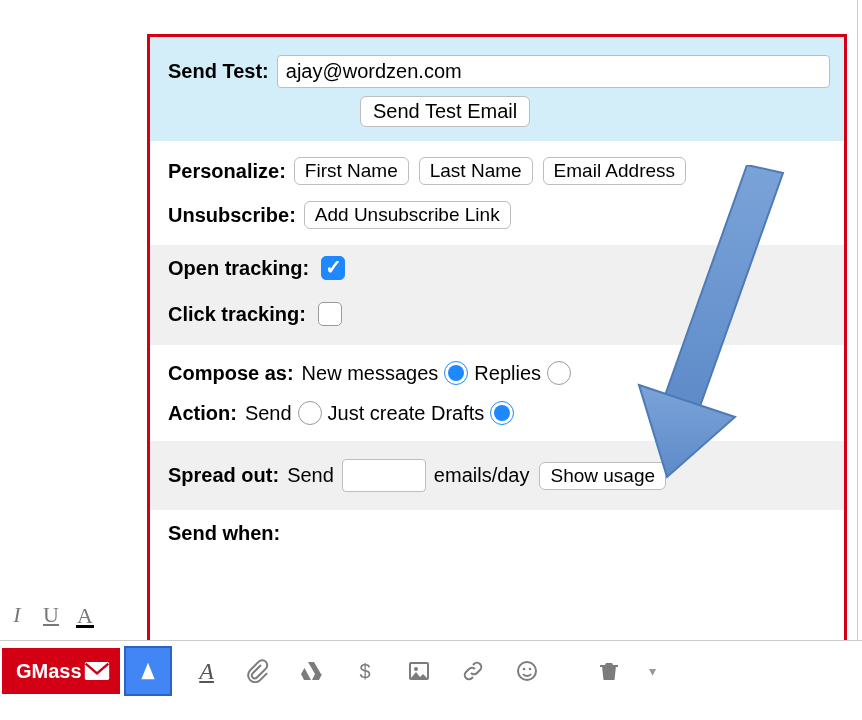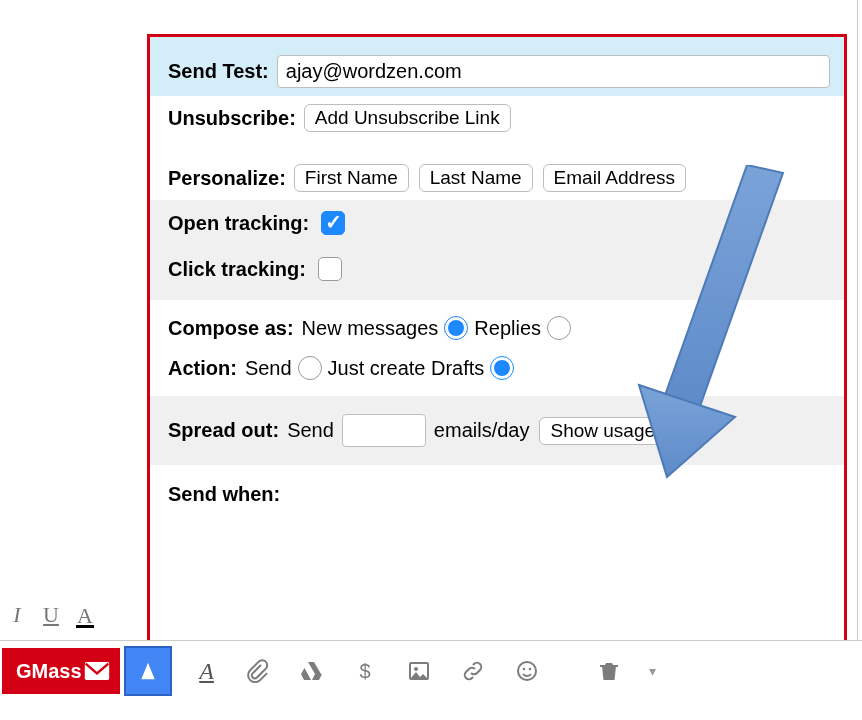--- a/index.html
+++ b/index.html
@@ -55,33 +55,36 @@
     <span class="uline">U</span>
     <span class="acolor">A</span>
   </div>
 
   <div class="popup">
 
     <div class="row blue" style="padding-top:18px">
       <span class="lbl">Send Test:</span>
       <input class="txt-input" style="flex: 1 1 0%;" value="ajay@wordzen.com">
     </div>
-
-    <div class="row" style="padding-bottom:16px">
-      <span class="lbl">Unsubscribe:</span>
-      <button class="btn btn-small">Add Unsubscribe Link</button>
+    <div class="row blue" style="padding-top:0;padding-bottom:14px;padding-left:210px">
+      <button class="btn">Send Test Email</button>
     </div>
 
     <div class="row" style="padding-top:16px">
       <span class="lbl">Personalize:</span>
       <button class="btn btn-small">First Name</button>
       <span style="width:10px"></span>
       <button class="btn btn-small">Last Name</button>
       <span style="width:10px"></span>
       <button class="btn btn-small">Email Address</button>
+    </div>
+
+    <div class="row" style="padding-bottom:16px">
+      <span class="lbl">Unsubscribe:</span>
+      <button class="btn btn-small">Add Unsubscribe Link</button>
     </div>
 
     <div class="row grey" style="">
       <span class="lbl">Open tracking:</span>
       <input type="checkbox" class="chk" checked="" style="">
     </div>
     <div class="row grey" style="padding-bottom:16px">
       <span class="lbl">Click tracking:</span>
       <input type="checkbox" class="chk" style="">
     </div>
@@ -104,21 +107,21 @@
 
     <div class="row grey" style="padding-top:18px;padding-bottom:18px">
       <span class="lbl">Spread out:</span>
       <span>Send</span>
       <input class="txt-input" style="width: 66px; margin: 0px 8px; text-align: center;" value="">
       <span>emails/day</span>
       <span style="width:10px"></span>
       <button class="btn btn-small">Show usage</button>
     </div>
 
-    <div class="row" style="padding-top:18px">
+    <div class="row" style="padding-top:12px">
       <span class="lbl" style="margin-right:18px">Send when:</span>
     </div>
 
   </div>
 
   <svg class="arrow" viewBox="0 0 260 330">
     <defs>
       <linearGradient id="ag" x1="0" y1="0" x2="0" y2="1">
         <stop offset="0" stop-color="#7aa3d8"></stop>
           <stop offset="1" stop-color="#5e8bc9"></stop>

